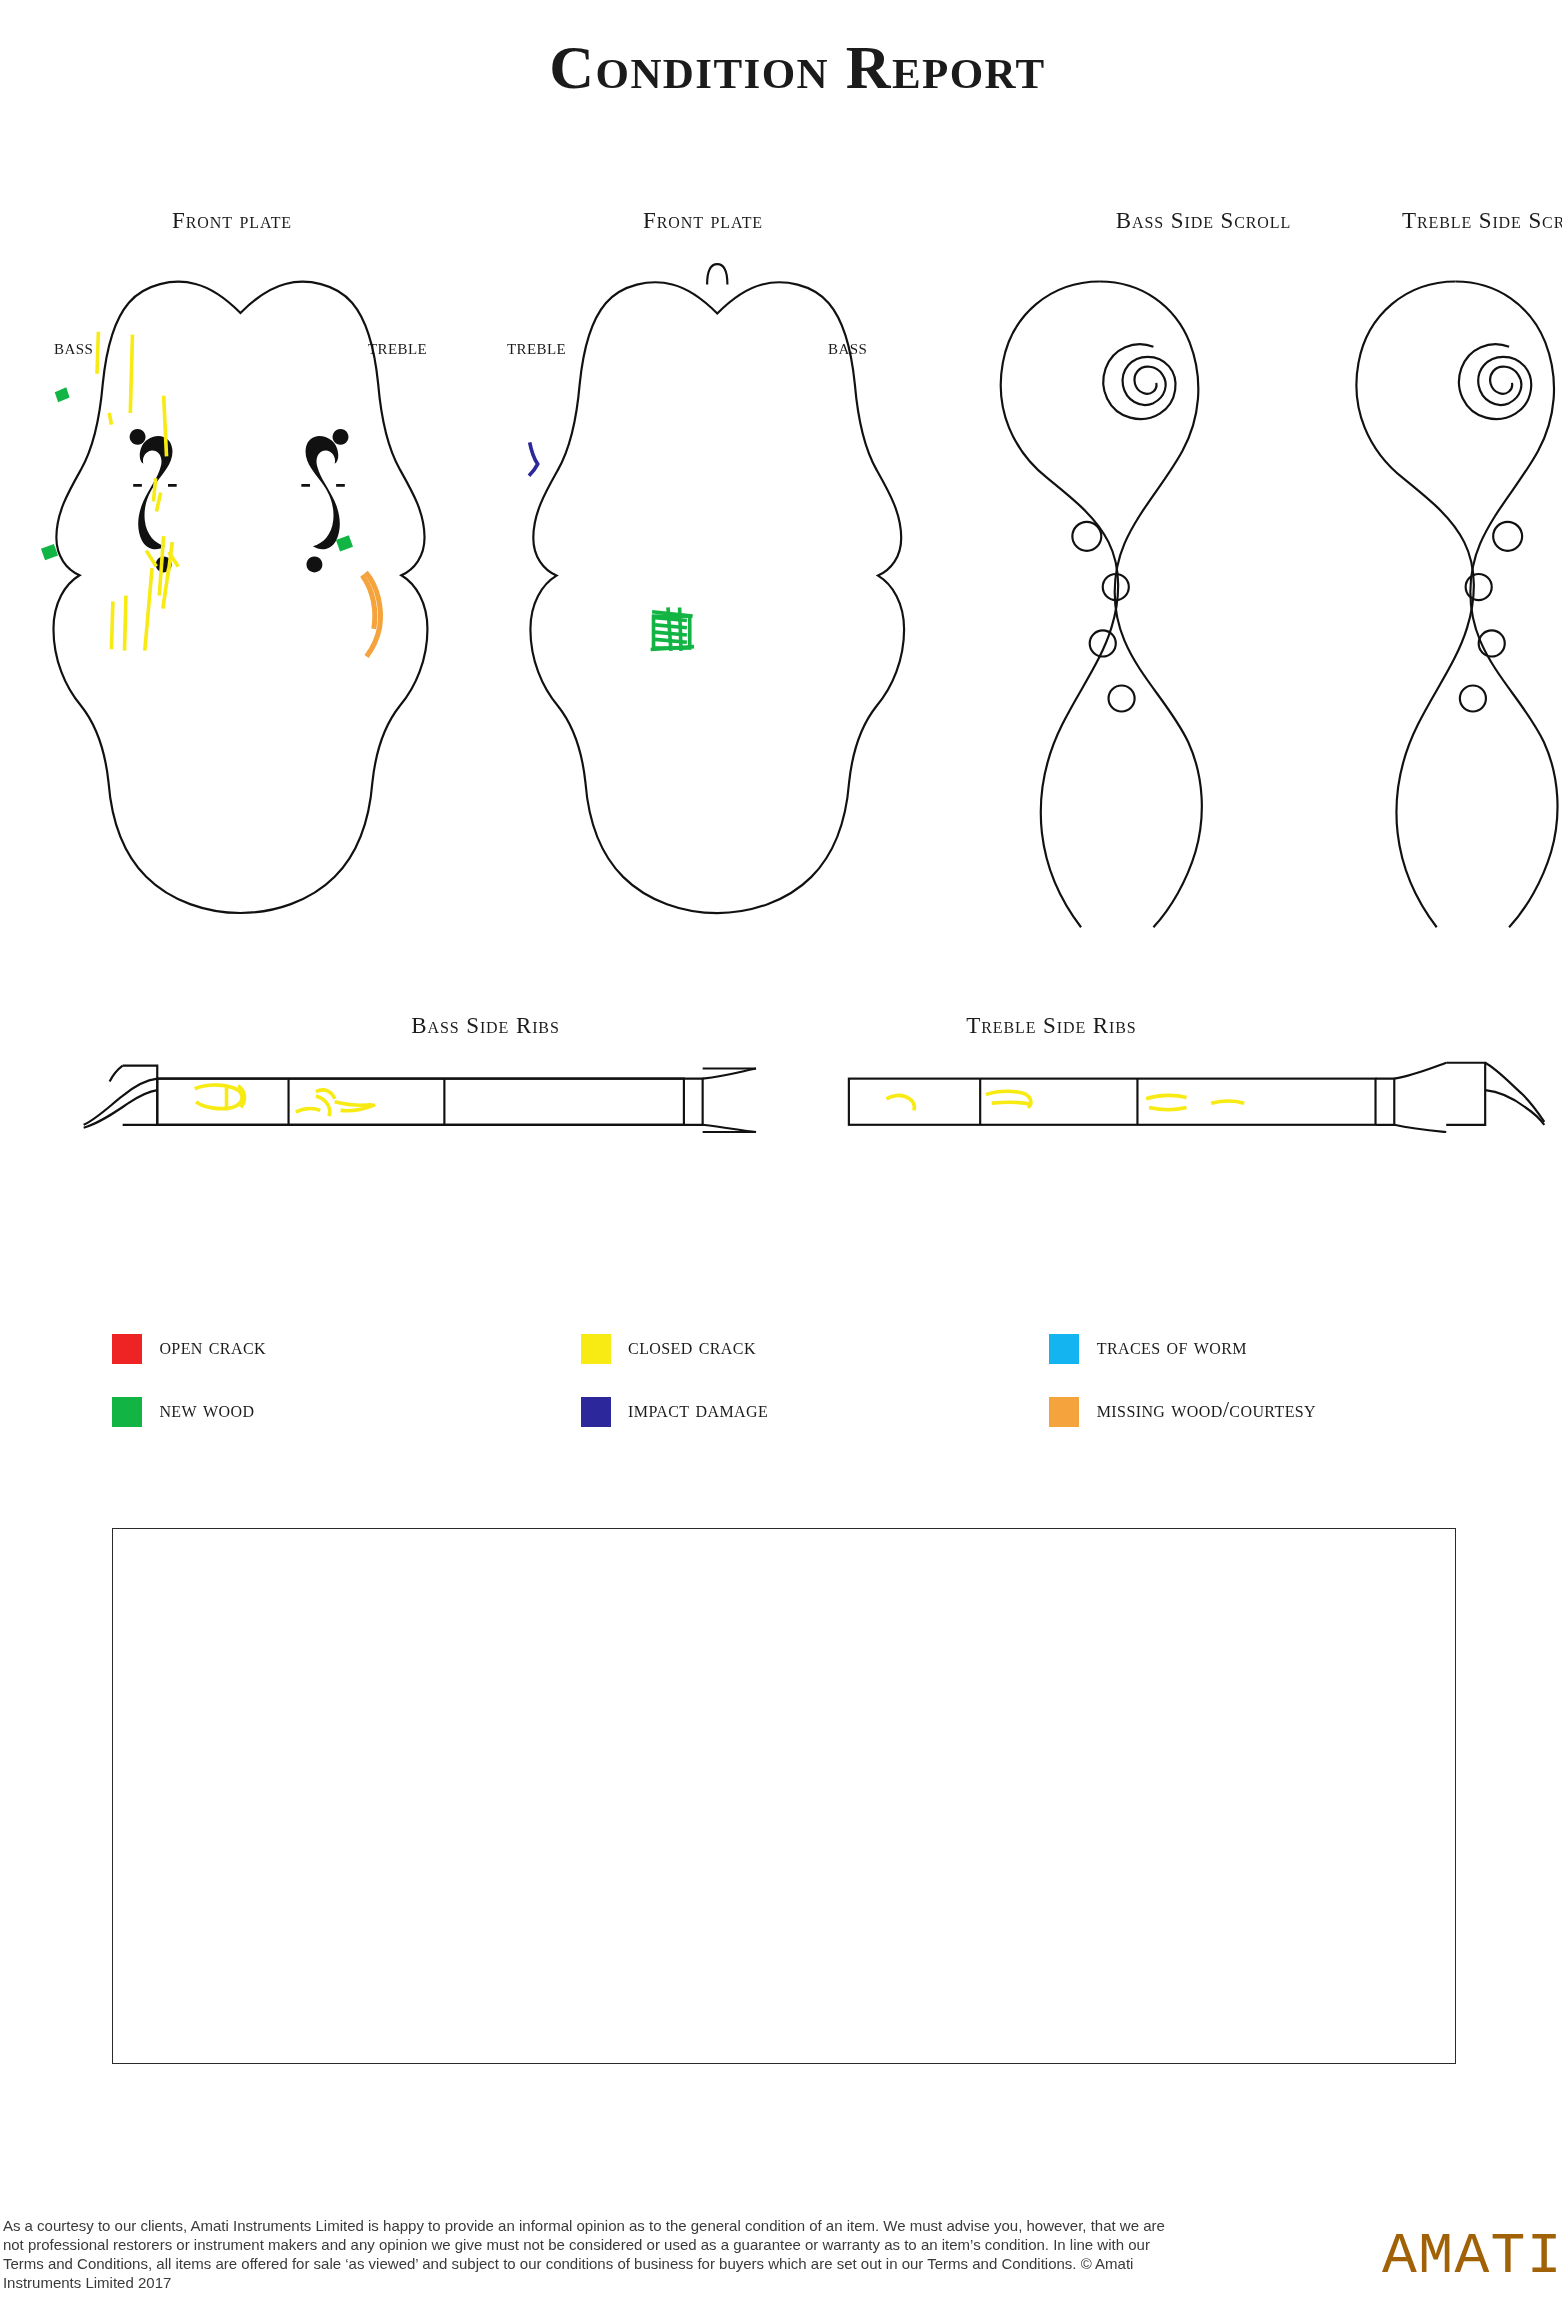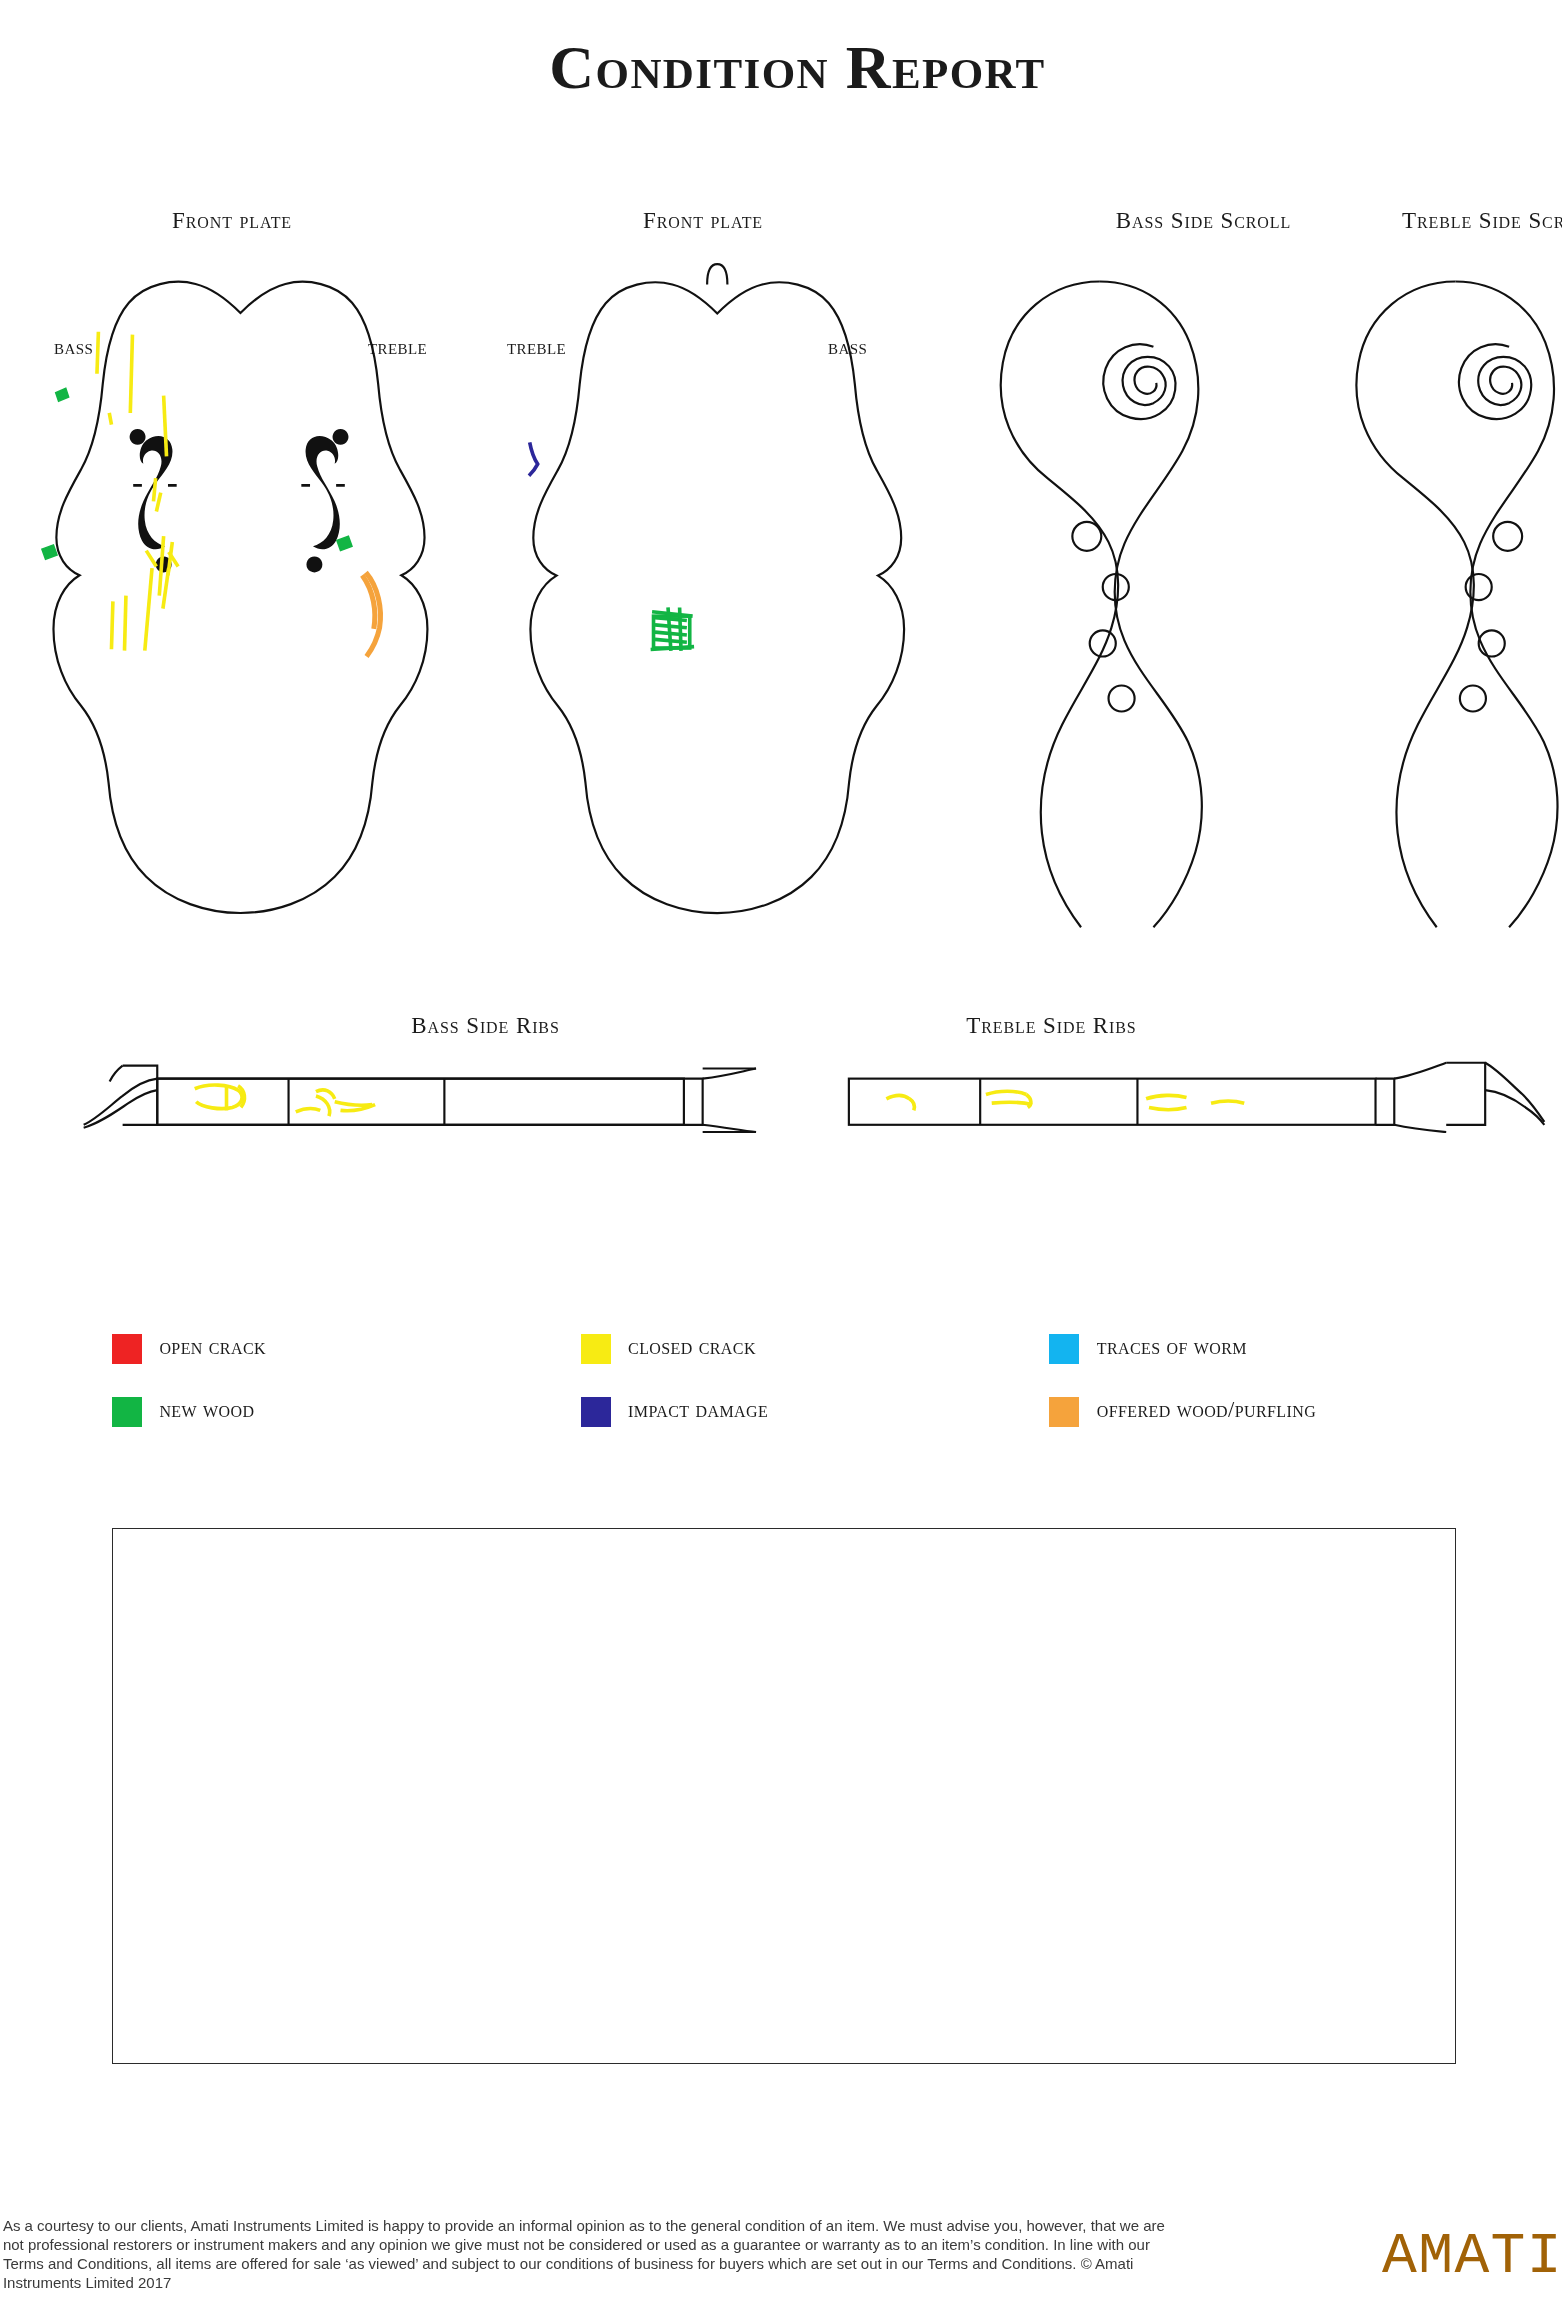--- a/index.html
+++ b/index.html
@@ -395,21 +395,21 @@
       <div class="legend-item">
         <span class="swatch" style="background:#12b544"></span>
         <span class="legend-label">new wood</span>
       </div>
       <div class="legend-item">
         <span class="swatch" style="background:#2c279a"></span>
         <span class="legend-label">impact damage</span>
       </div>
       <div class="legend-item">
         <span class="swatch" style="background:#f5a33c"></span>
-        <span class="legend-label">offered wood/purfling</span>
+        <span class="legend-label">missing wood/courtesy</span>
       </div>
     </div>
   </div>
 
   <div id="comments-box">
     <textarea id="comments-area" placeholder="" style=""></textarea>
   </div>
 
   <div id="footer-text">As a courtesy to our clients, Amati Instruments Limited is happy to provide an informal opinion as to the general condition of an item. We must advise you, however, that we are not professional restorers or instrument makers and any opinion we give must not be considered or used as a guarantee or warranty as to an item’s condition. In line with our Terms and Conditions, all items are offered for sale ‘as viewed’ and subject to our conditions of business for buyers which are set out in our Terms and Conditions. © Amati Instruments Limited 2017</div>
   <div id="amati-logo">AMATI</div>

